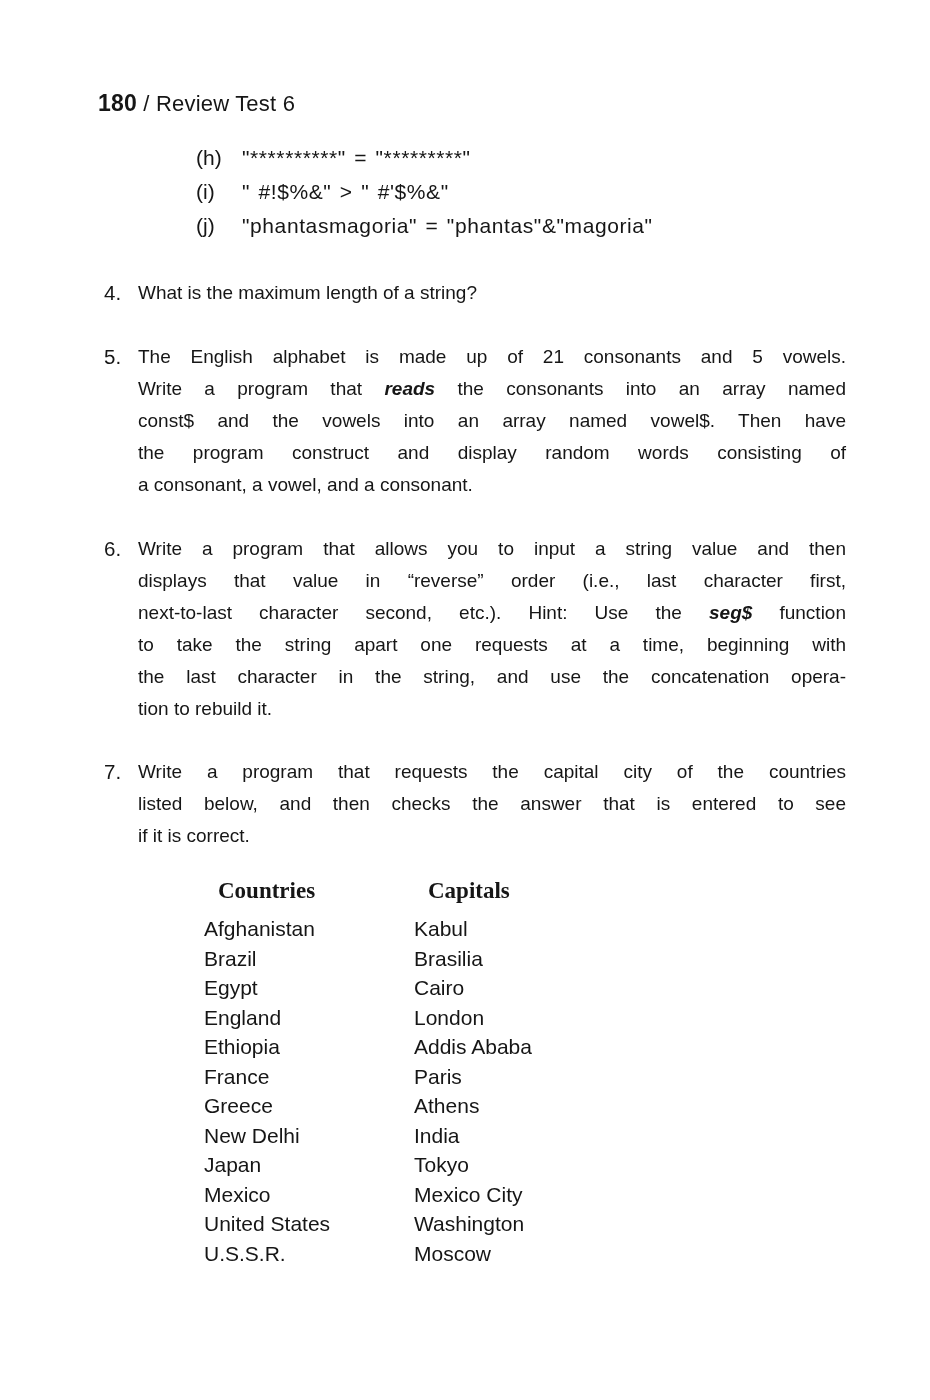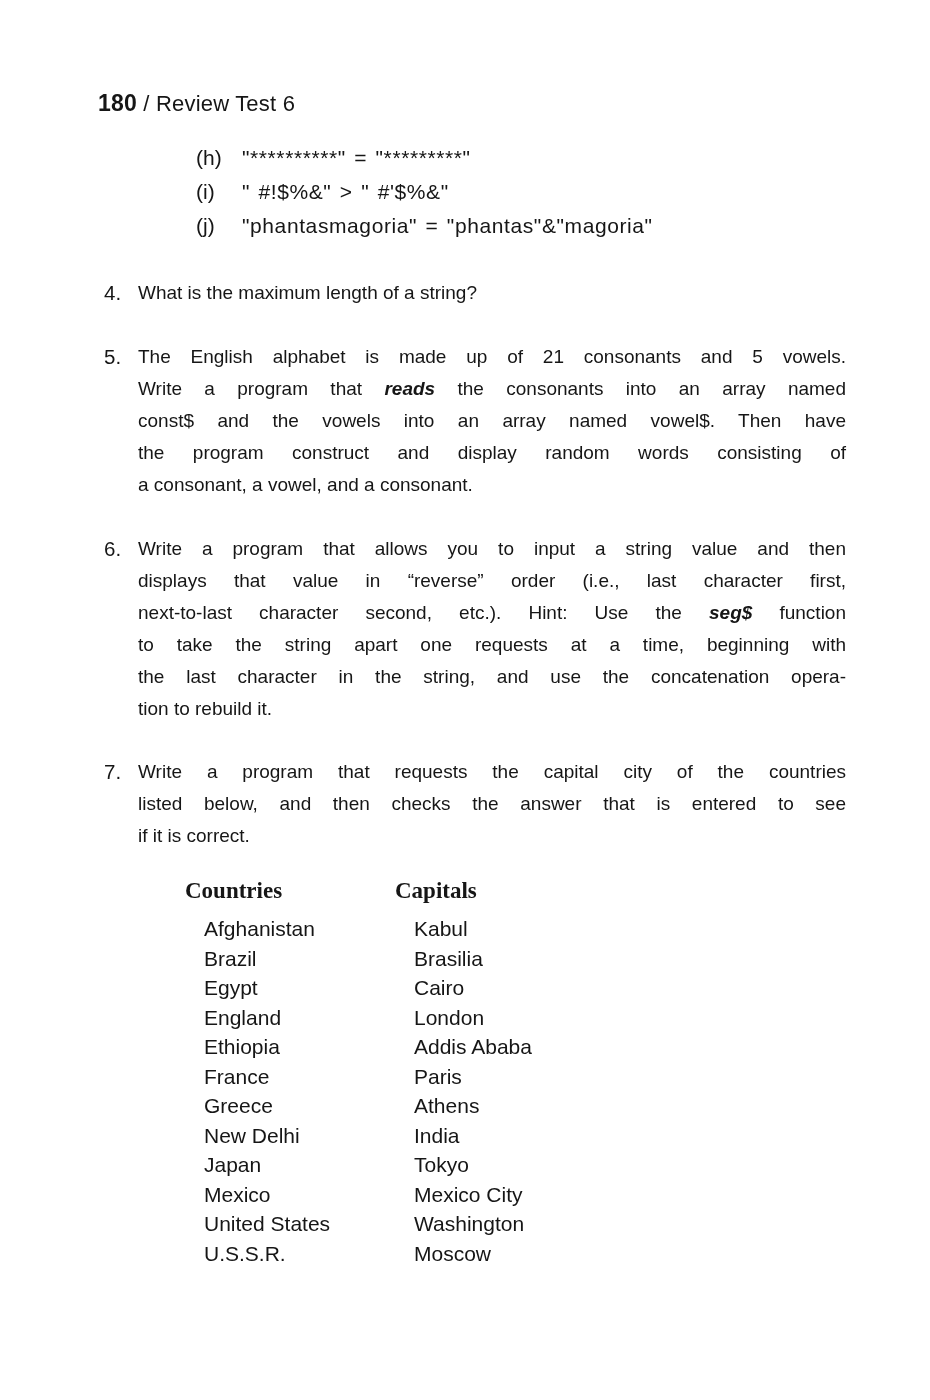--- a/index.html
+++ b/index.html
@@ -23,21 +23,21 @@
   .expr .txt{letter-spacing:.6px;word-spacing:2px;}
   
   .q{position:absolute;left:104px;width:742px;display:flex;}
   .qnum{flex:0 0 34px;width:34px;font-size:20.5px;line-height:32px;}
   .qbody{width:708px;font-size:19px;line-height:32px;}
   .jline{text-align:justify;text-align-last:justify;}
   .lline{text-align:left;}
   .b{font-weight:bold;font-style:italic;}
   
   .ctable{position:absolute;left:185px;top:878px;font-size:21px;}
-  .thead{display:flex;font-family:"Liberation Serif",serif;font-weight:bold;font-size:23px;height:36px;}
+  .thead{display:flex;font-family:"Liberation Serif",serif;font-weight:bold;font-size:23px;height:36px;margin-left:33px;}
   .thead .hc{width:210px;flex:0 0 210px;}
   .trow{display:flex;line-height:29.5px;margin-left:19px;}
   .trow .cc{width:210px;flex:0 0 210px;}
 </style>
 </head>
 <body>
 
 <div class="page">
 
   <div class="runhead">

